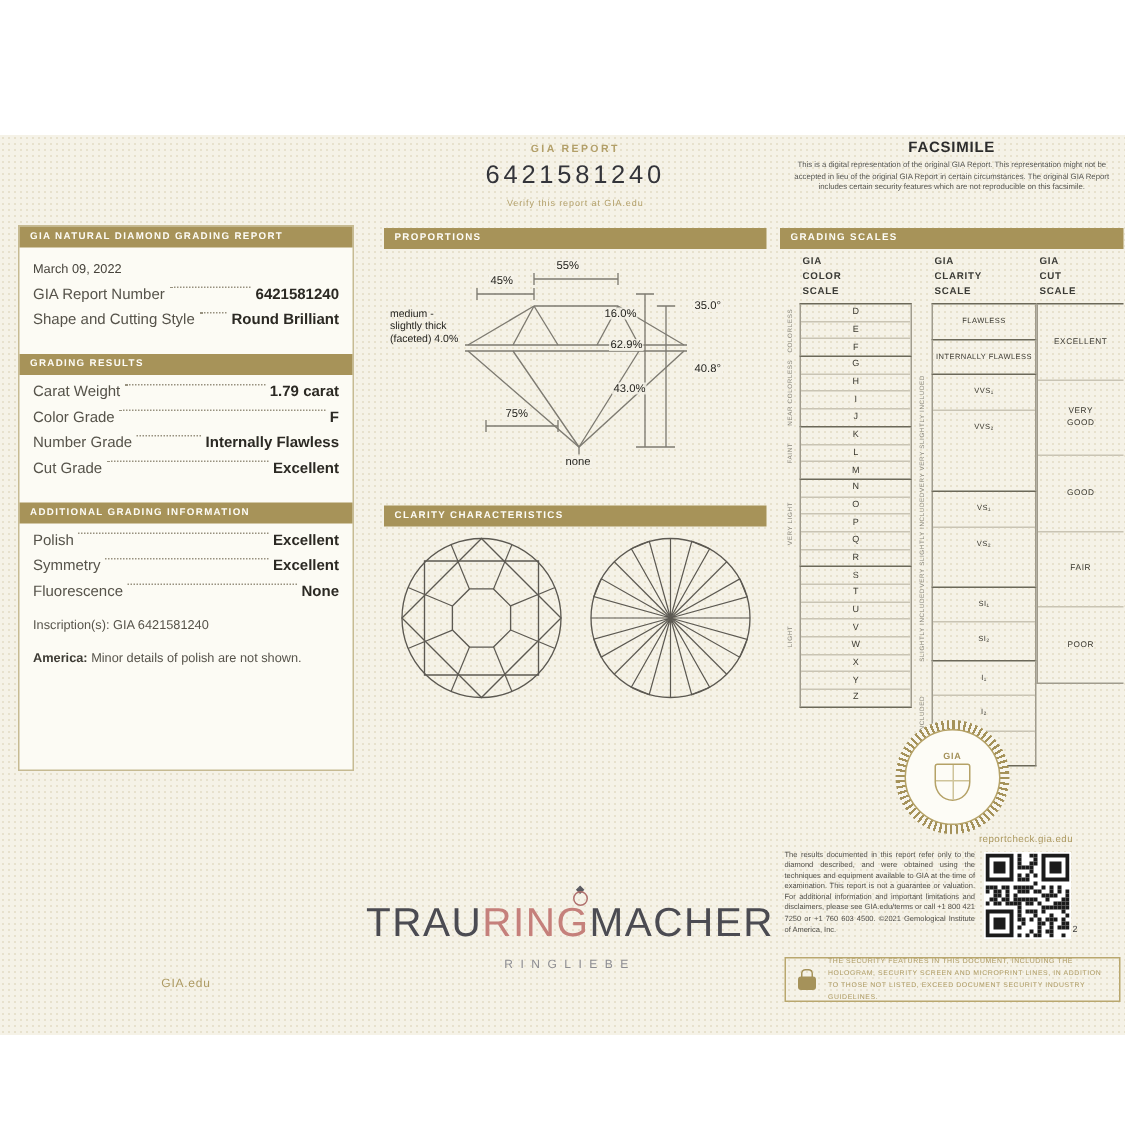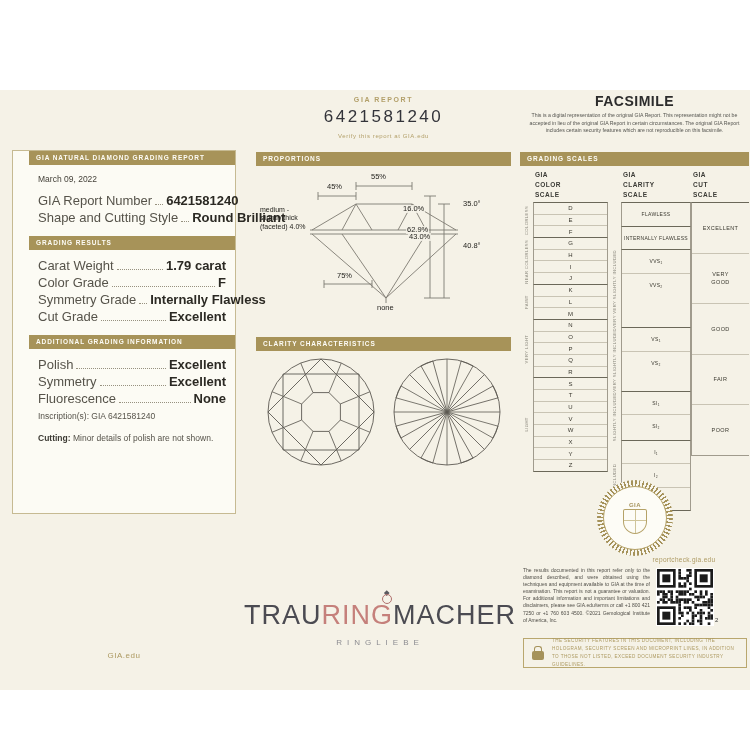--- a/index.html
+++ b/index.html
@@ -22,24 +22,24 @@
   .seal-gia{font-size:5px;color:#a5925a;letter-spacing:0.5px;font-weight:bold;}
   .seal-shield{width:36%;height:38%;border:1px solid #b5a267;border-radius:2px 2px 50% 50%;margin-top:1px;position:relative;}
   .seal-shield::before{content:'';position:absolute;left:50%;top:0;bottom:0;width:1px;background:#cfc49a;}
   .seal-shield::after{content:'';position:absolute;top:45%;left:0;right:0;height:1px;background:#cfc49a;}
 
   
   .gia-logo{left:14px;top:4px;display:flex;align-items:center;gap:10px;}
   .seal.small{width:46px;height:46px;}
   .gia-word{font-family:"Liberation Serif",serif;font-weight:bold;font-size:40px;color:#23232b;letter-spacing:2px;line-height:46px;}
   .gia-word sup{font-size:9px;vertical-align:18px;letter-spacing:0;}
-  .card{left:12px;top:60px;width:224px;height:364px;background:#fcfbf4;border:1px solid #c6ba92;box-sizing:border-box;padding-left:16px;}
+  .card{left:12px;top:60px;width:224px;height:364px;background:#fcfbf4;border:1px solid #c6ba92;box-sizing:border-box;}
   .card-body{padding:5px 9px 0 9px;}
   .date-line{font-size:8.5px;color:#46433b;margin:4px 0 7px 0;}
-  .dot-row{display:flex;align-items:flex-end;height:17px;font-size:13px;}
+  .dot-row{display:flex;align-items:flex-start;height:17px;font-size:10px;}
   .dot-row .lbl{color:#56534a;white-space:nowrap;}
   .dot-row .leader{flex:1;border-bottom:1px dotted #97917f;margin:0 3px 3px 3px;min-width:8px;}
   .dot-row .val{font-weight:bold;color:#2b2923;white-space:nowrap;}
   .bar.inset{margin:11px -9px 6px -9px;}
   .inscription{font-size:8.5px;color:#56534a;margin-top:5px;height:15px;}
   .comments{font-size:8.5px;color:#56534a;margin-top:7px;line-height:1.3;}
   .comments .b{font-weight:bold;color:#3c3a33;}
   .gia-edu{left:12px;top:561px;width:224px;text-align:center;font-size:8px;color:#ad9a62;letter-spacing:0.5px;}
 
   
@@ -56,21 +56,21 @@
   .brandlogo{left:225px;top:510px;width:310px;text-align:center;color:#4b4b52;}
   .brand-main{font-size:27px;letter-spacing:1px;font-weight:400;}
   .brand-ring{color:#c5807b;position:relative;}
   .brand-ring::after{content:'';position:absolute;right:1px;top:-6px;width:8px;height:8px;
                      border:1.6px solid #b0706d;border-radius:50%;background:rgba(245,242,231,0.0);}
   .brand-ring::before{content:'';position:absolute;right:4px;top:-9px;width:3.5px;height:3.5px;background:#5a5a60;transform:rotate(45deg);}
   .brand-sub{font-size:8px;letter-spacing:5px;color:#8d8d92;margin-top:7px;}
 
   
   .facs{left:520px;top:3px;width:229px;text-align:center;}
-  .facs-title{font-size:14px;font-weight:bold;color:#2c2c2c;letter-spacing:0.5px;}
+  .facs-title{font-size:10px;font-weight:bold;color:#2c2c2c;letter-spacing:0.5px;}
   .facs-text{font-size:5.2px;color:#555550;line-height:1.45;margin-top:3px;padding:0 4px;}
   .scales{left:520px;top:80px;width:229px;display:flex;}
   .scale-col{display:flex;flex-direction:column;}
   .scale-col.color{width:88px;}
   .scale-col.clarity{width:83px;}
   .scale-col.cut{width:58px;}
   .scale-title{font-size:6.5px;font-weight:bold;color:#3b3b36;line-height:1.55;letter-spacing:0.5px;height:32px;margin-left:15px;}
   .scale-table{display:flex;flex-direction:column;}
   .scale-group{display:flex;}
   .rot{width:13px;display:flex;align-items:center;justify-content:center;font-size:4.2px;color:#8a877c;
@@ -130,21 +130,21 @@
             <span class="lbl">Carat Weight</span>
               <span class="leader"></span>
               <span class="val">1.79 carat</span>
           </div>
             <div class="dot-row">
             <span class="lbl">Color Grade</span>
               <span class="leader"></span>
               <span class="val">F</span>
           </div>
             <div class="dot-row">
-            <span class="lbl">Symmetry Grade</span>
+            <span class="lbl">Number Grade</span>
               <span class="leader"></span>
               <span class="val">Internally Flawless</span>
           </div>
             <div class="dot-row">
             <span class="lbl">Cut Grade</span>
               <span class="leader"></span>
               <span class="val">Excellent</span>
           </div>
           </div>
 
@@ -163,21 +163,21 @@
           </div>
             <div class="dot-row">
             <span class="lbl">Fluorescence</span>
               <span class="leader"></span>
               <span class="val">None</span>
           </div>
           </div>
 
         <div class="inscription">Inscription(s): GIA 6421581240</div>
         <div class="comments">
-          <span class="b">Cutting:</span><span> Minor details of polish are not shown.</span>
+          <span class="b">America:</span><span> Minor details of polish are not shown.</span>
         </div>
       </div>
     </div>
 
     <div class="abs gia-edu">GIA.edu</div>
 
     <div class="abs mid-head">
       <div class="mid-label">GIA REPORT</div>
       <div class="mid-number">6421581240</div>
       <div class="mid-verify">Verify this report at GIA.edu</div>
@@ -202,21 +202,21 @@
           <path d="M52,62 L126,126 L196,62"></path>
           <path d="M82,62 L126,126 M166,62 L126,126 M126,126 L126,131"></path>
         </g>
       </svg>
       <div class="girdle-lab">medium - slightly thick (faceted) 4.0%</div>
       <div class="plab" style="left:110px;top:1px;">55%</div>
       <div class="plab" style="left:66px;top:11px;">45%</div>
       <div class="plab" style="left:142px;top:33px;">16.0%</div>
       <div class="plab" style="left:202px;top:28px;">35.0°</div>
       <div class="plab" style="left:146px;top:54px;">62.9%</div>
-      <div class="plab" style="left:148px;top:61px;">43.0%</div>
+      <div class="plab" style="left:148px;top:83px;">43.0%</div>
       <div class="plab" style="left:202px;top:70px;">40.8°</div>
       <div class="plab" style="left:76px;top:100px;">75%</div>
       <div class="plab" style="left:116px;top:132px;">none</div>
     </div>
 
 
     <div class="abs bar" style="left:256px;top:247px;width:255px;">CLARITY CHARACTERISTICS</div>
 
     <div class="abs clar-circles">
       <svg width="112" height="112" viewBox="0 0 112 112">

